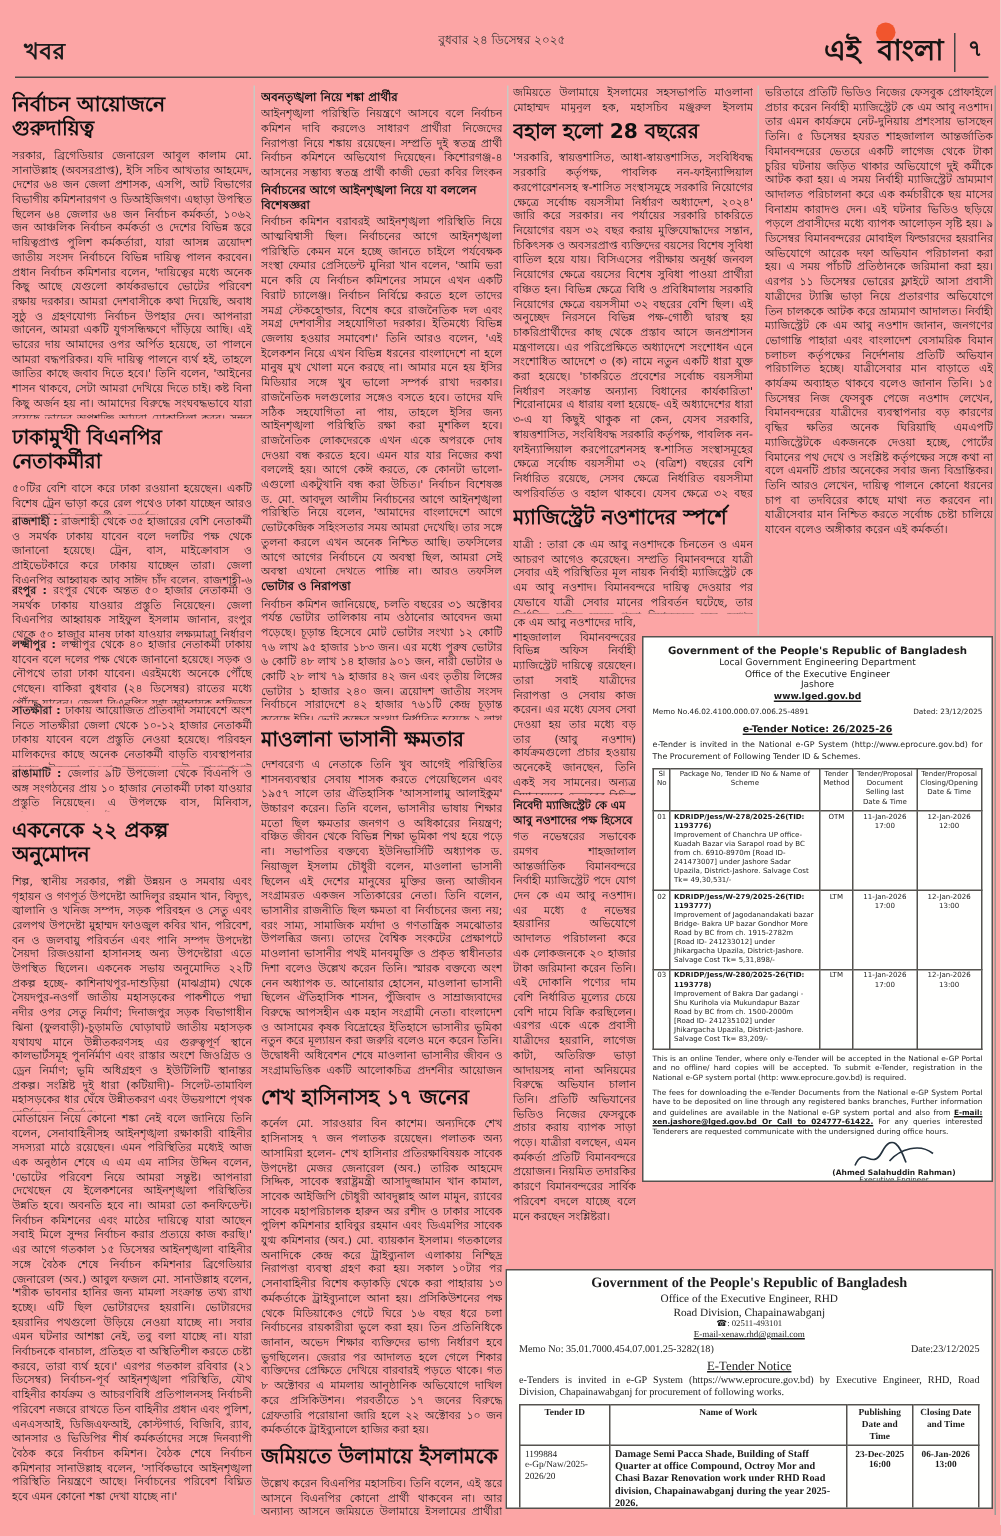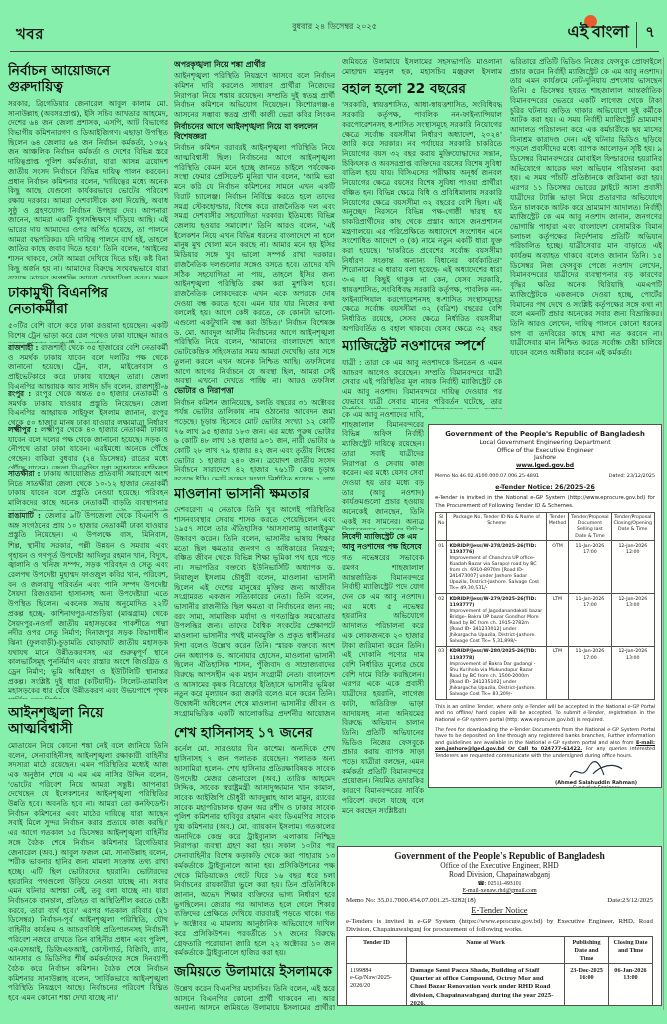--- a/index.html
+++ b/index.html
@@ -1,26 +1,26 @@
 <!DOCTYPE html>
 <html><head>
 <meta charset="utf-8">
 <style>
 *{margin:0;padding:0;box-sizing:border-box}
 html,body{background:#ececea}
-.page{position:relative;width:667px;height:1024px;margin:0 auto;background:#86efac;
+.page{position:relative;width:667px;height:1024px;margin:0 auto;background:#fca5a5;
   font-family:"DejaVu Sans","Liberation Sans",sans-serif;color:#1c1c1c;overflow:hidden}
 
 .hdr{position:absolute;left:10px;right:8px;top:16px;height:36px;border-bottom:1.5px solid #4a4a46}
 .kicker{position:absolute;left:6px;bottom:4px;font-size:15px;font-weight:bold;letter-spacing:.5px}
 .dateline{position:absolute;left:0;right:0;bottom:18px;text-align:center;font-size:8px;color:#333}
 .brandwrap{position:absolute;right:0;bottom:2px;height:30px}
 .sun{position:absolute;right:62px;top:-4px;width:13px;height:13px;border-radius:50%;background:#f04e23;opacity:.92}
-.brand{position:relative;display:inline-block;font-family:Liberation Serif, serif;
-  font-size:16px;font-weight:bold;color:#171513;padding-right:30px}
+.brand{position:relative;display:inline-block;font-family:Liberation Mono, monospace;
+  font-size:19px;font-weight:bold;color:#171513;padding-right:30px}
 .pgsep{position:absolute;right:22px;bottom:1px;width:1px;height:26px;background:#454545}
 .pgnum{position:absolute;right:4px;bottom:4px;font-size:15px;font-weight:bold}
 
 .vr{position:absolute;width:1px;background:#c9c9c3}
 
 .col{position:absolute;overflow:hidden}
 .c1{left:8px;top:57px;width:160px;height:953px}
 .c2{left:174px;top:57px;width:161px;height:953px}
 .c3a{left:342px;top:57px;width:160px;height:352px}
 .c3b{left:342px;top:410px;width:82px;height:434px}
@@ -91,41 +91,41 @@
   <div class="col c1">
       <div class="hl">নির্বাচন আয়োজনে গুরুদায়িত্ব</div>
       <div class="bd" style="height: 180px;">সরকার, ব্রিগেডিয়ার জেনারেল আবুল কালাম মো. সানাউল্লাহ (অবসরপ্রাপ্ত), ইসি সচিব আখতার আহমেদ, দেশের ৬৪ জন জেলা প্রশাসক, এসপি, আট বিভাগের বিভাগীয় কমিশনারগণ ও ডিআইজিগণ। এছাড়া উপস্থিত ছিলেন ৬৪ জেলার ৬৪ জন নির্বাচন কর্মকর্তা, ১০৬২ জন আঞ্চলিক নির্বাচন কর্মকর্তা ও দেশের বিভিন্ন স্তরে দায়িত্বপ্রাপ্ত পুলিশ কর্মকর্তারা, যারা আসন্ন ত্রয়োদশ জাতীয় সংসদ নির্বাচনে বিভিন্ন দায়িত্ব পালন করবেন। প্রধান নির্বাচন কমিশনার বলেন, 'দায়িত্বের মধ্যে অনেক কিছু আছে যেগুলো কার্যকরভাবে ভোটের পরিবেশ রক্ষায় দরকার। আমরা দেশবাসীকে কথা দিয়েছি, অবাধ সুষ্ঠু ও গ্রহণযোগ্য নির্বাচন উপহার দেব। আপনারা জানেন, আমরা একটি যুগসন্ধিক্ষণে দাঁড়িয়ে আছি। এই ভারের দায় আমাদের ওপর অর্পিত হয়েছে, তা পালনে আমরা বদ্ধপরিকর। যদি দায়িত্ব পালনে ব্যর্থ হই, তাহলে জাতির কাছে জবাব দিতে হবে।' তিনি বলেন, 'আইনের শাসন থাকবে, সেটা আমরা দেখিয়ে দিতে চাই। কষ্ট বিনা কিছু অর্জন হয় না। আমাদের বিরুদ্ধে সংঘবদ্ধভাবে যারা রয়েছে তাদের অপশক্তি আমরা মোকাবিলা করব। সুন্দর নির্বাচন করতে পারি এবং এটি একসঙ্গে আইনের শাসনের ব্যবস্থাতেই সম্ভব।'</div>
       <div class="hl">ঢাকামুখী বিএনপির নেতাকর্মীরা</div>
       <div class="bd" style="height: 22px;">৫০টির বেশি বাসে করে ঢাকা রওয়ানা হয়েছেন। একটি বিশেষ ট্রেন ভাড়া করে রেল পথেও ঢাকা যাচ্ছেন আরও কয়েক হাজার নেতাকর্মী ও সমর্থক।</div>
       <div class="bd" style="height: 46px;"><b class="ld">রাজশাহী : </b>রাজশাহী থেকে ৩৫ হাজারের বেশি নেতাকর্মী ও সমর্থক ঢাকায় যাবেন বলে দলটির পক্ষ থেকে জানানো হয়েছে। ট্রেন, বাস, মাইক্রোবাস ও প্রাইভেটকারে করে ঢাকায় যাচ্ছেন তারা। জেলা বিএনপির আহ্বায়ক আবু সাঈদ চাঁদ বলেন, রাজশাহী-৬ আসন থেকে ৪-৫ হাজার নেতাকর্মী ঢাকায় যাবেন। সবচেয়ে বেশি এই আসন থেকে যাবেন। এছাড়া রাজশাহীর সব উপজেলা থেকে সর্বমিলিয়ে ২০-২৫ হাজার নেতাকর্মী যাবেন।</div>
       <div class="bd" style="height: 36px;"><b class="ld">রংপুর : </b>রংপুর থেকে অন্তত ৫০ হাজার নেতাকর্মী ও সমর্থক ঢাকায় যাওয়ার প্রস্তুতি নিয়েছেন। জেলা বিএনপির আহ্বায়ক সাইফুল ইসলাম জানান, রংপুর থেকে ৫০ হাজার মানুষ ঢাকা যাওয়ার লক্ষ্যমাত্রা নির্ধারণ করা হয়েছে। এরইমধ্যে সোমবার (২২ ডিসেম্বর) অনেকেই রাজধানীতে পৌঁছে গেছেন। বাকিরা বুধবার বিভিন্ন গাড়িতে ঢাকা পৌঁছে যাবেন।</div>
       <div class="bd" style="height: 44px;"><b class="ld">লক্ষ্মীপুর : </b>লক্ষ্মীপুর থেকে ৪০ হাজার নেতাকর্মী ঢাকায় যাবেন বলে দলের পক্ষ থেকে জানানো হয়েছে। সড়ক ও নৌপথে তারা ঢাকা যাবেন। এরইমধ্যে অনেকে পৌঁছে গেছেন। বাকিরা বুধবার (২৪ ডিসেম্বর) রাতের মধ্যে পৌঁছে যাবেন। জেলা বিএনপির যুগ্ম আহ্বায়ক হাফিজুর রহমান জানান, তাদের লক্ষ্মীপুর থেকে বিএনপির ৪০ হাজার নেতাকর্মী ঢাকায় যাওয়ার পরিকল্পনা রয়েছে।</div>
       <div class="bd" style="height: 42px;"><b class="ld">সাতক্ষীরা : </b>ঢাকায় আয়োজিত প্রতিবাদী সমাবেশে অংশ নিতে সাতক্ষীরা জেলা থেকে ১০-১২ হাজার নেতাকর্মী ঢাকায় যাবেন বলে প্রস্তুতি নেওয়া হয়েছে। পরিবহন মালিকদের কাছে অনেক নেতাকর্মী বাড়তি ব্যবস্থাপনার ঢাকায় উদ্দেশে রওনা হয়েছেন। কেউ আগেভাগেই ঢাকায় পৌঁছে আত্মীয়-স্বজনের বাসা নিয়ে মেট্রোতে অবস্থান করছেন।</div>
       <div class="bd" style="height: 30px;"><b class="ld">রাঙামাটি : </b>জেলার ৯টি উপজেলা থেকে বিএনপি ও অঙ্গ সংগঠনের প্রায় ১০ হাজার নেতাকর্মী ঢাকা যাওয়ার প্রস্তুতি নিয়েছেন। এ উপলক্ষে বাস, মিনিবাস, মাইক্রোবাস ও প্রাইভেটকার ভাড়া করা হয়েছে।</div>
+      <div class="hl">একনেকে ২২ প্রকল্প অনুমোদন</div>
       <div class="bd" style="height: 158px;">শিল্প, স্থানীয় সরকার, পল্লী উন্নয়ন ও সমবায় এবং গৃহায়ন ও গণপূর্ত উপদেষ্টা আদিলুর রহমান খান, বিদ্যুৎ, জ্বালানি ও খনিজ সম্পদ, সড়ক পরিবহন ও সেতু এবং রেলপথ উপদেষ্টা মুহাম্মদ ফাওজুল কবির খান, পরিবেশ, বন ও জলবায়ু পরিবর্তন এবং পানি সম্পদ উপদেষ্টা সৈয়দা রিজওয়ানা হাসানসহ অন্য উপদেষ্টারা এতে উপস্থিত ছিলেন। একনেক সভায় অনুমোদিত ২২টি প্রকল্প হচ্ছে- কাশিনাথপুর-দাশুড়িয়া (মাঝগ্রাম) থেকে সৈয়দপুর-নওগাঁ জাতীয় মহাসড়কের পাকশীতে পদ্মা নদীর ওপর সেতু নির্মাণ; দিনাজপুর সড়ক বিভাগাধীন ঝিনা (ফুলবাড়ী)-চুড়ামতি ঘোড়াঘাট জাতীয় মহাসড়ক যথাযথ মানে উন্নীতকরণসহ এর গুরুত্বপূর্ণ স্থানে কালভার্টসমূহ পুনর্নির্মাণ এবং রাস্তার অংশে জিওগ্রিড ও ড্রেন নির্মাণ; ভূমি অধিগ্রহণ ও ইউটিলিটি স্থানান্তর প্রকল্প। সংশ্লিষ্ট দুই ধারা (কটিয়াদী)- সিলেট-তামাবিল মহাসড়কের ধার ঘেঁষে উন্নীতকরণ এবং উভয়পাশে পৃথক সার্ভিস লেন নির্মাণ।</div>
-      <div class="hl">আইনশৃঙ্খলা নিয়ে আত্মবিশ্বাসী</div>
       <div class="bd" style="height: 280px;">মোতায়েন নিয়ে কোনো শঙ্কা নেই বলে জানিয়ে তিনি বলেন, সেনাবাহিনীসহ আইনশৃঙ্খলা রক্ষাকারী বাহিনীর সদস্যরা মাঠে রয়েছেন। এমন পরিস্থিতির মধ্যেই আজ এক অনুষ্ঠান শেষে এ এম এম নাসির উদ্দিন বলেন, 'ভোটের পরিবেশ নিয়ে আমরা সন্তুষ্ট। আপনারা দেখেছেন যে ইলেকশনের আইনশৃঙ্খলা পরিস্থিতির উন্নতি হবে। অবনতি হবে না। আমরা তো কনফিডেন্ট। নির্বাচন কমিশনের এবং মাঠের দায়িত্বে যারা আছেন সবাই মিলে সুন্দর নির্বাচন করার প্রত্যয়ে কাজ করছি।' এর আগে গতকাল ১৫ ডিসেম্বর আইনশৃঙ্খলা বাহিনীর সঙ্গে বৈঠক শেষে নির্বাচন কমিশনার ব্রিগেডিয়ার জেনারেল (অব.) আবুল ফজল মো. সানাউল্লাহ বলেন, 'শরীক ভাবনার হানির জন্য মামলা সংক্রান্ত তথ্য রাখা হচ্ছে। এটি ছিল ভোটারদের হয়রানি। ভোটারদের হয়রানির পথগুলো উড়িয়ে নেওয়া যাচ্ছে না। সবার এমন ঘটনার আশঙ্কা নেই, তবু বলা যাচ্ছে না। যারা নির্বাচনকে বানচাল, প্রতিহত বা অস্থিতিশীল করতে চেষ্টা করবে, তারা ব্যর্থ হবে।' এরপর গতকাল রবিবার (২১ ডিসেম্বর) নির্বাচন-পূর্ব আইনশৃঙ্খলা পরিস্থিতি, যৌথ বাহিনীর কার্যক্রম ও আচরণবিধি প্রতিপালনসহ নির্বাচনী পরিবেশ নজরে রাখতে তিন বাহিনীর প্রধান এবং পুলিশ, এনএসআই, ডিজিএফআই, কোস্টগার্ড, বিজিবি, র‍্যাব, আনসার ও ভিডিপির শীর্ষ কর্মকর্তাদের সঙ্গে দিনব্যাপী বৈঠক করে নির্বাচন কমিশন। বৈঠক শেষে নির্বাচন কমিশনার সানাউল্লাহ বলেন, 'সার্বিকভাবে আইনশৃঙ্খলা পরিস্থিতি নিয়ন্ত্রণে আছে। নির্বাচনের পরিবেশ বিঘ্নিত হবে এমন কোনো শঙ্কা দেখা যাচ্ছে না।'</div>
     </div>
   <div class="col c2">
-      <div class="sh">অপরকৃঙ্খলা নিয়ে শঙ্কা প্রার্থীর</div>
+      <div class="sh">অবনতৃঙ্খলা নিয়ে শঙ্কা প্রার্থীর</div>
       <div class="bd" style="height: 48px;">আইনশৃঙ্খলা পরিস্থিতি নিয়ন্ত্রণে আসবে বলে নির্বাচন কমিশন দাবি করলেও সাধারণ প্রার্থীরা নিজেদের নিরাপত্তা নিয়ে শঙ্কায় রয়েছেন। সম্প্রতি দুই স্বতন্ত্র প্রার্থী নির্বাচন কমিশনে অভিযোগ দিয়েছেন। কিশোরগঞ্জ-৪ আসনের সম্ভাব্য স্বতন্ত্র প্রার্থী কাজী ভেরা কবির লিংকন এবং আমার বাংলাদেশ (এবি) পার্টির সাবেক সদস্যসচিব ও বরিশাল-৩ (বাবুগঞ্জ-মুলাদী) আসনের সম্ভাব্য প্রার্থী আসাদুজ্জামান ফুয়াদ নিয়মিত অভিযোগ তুলেছেন।</div>
       <div class="sh">নির্বাচনের আগে আইনশৃঙ্খলা নিয়ে যা বললেন বিশেষজ্ঞরা</div>
       <div class="bd" style="height: 240px;">নির্বাচন কমিশন বরাবরই আইনশৃঙ্খলা পরিস্থিতি নিয়ে আত্মবিশ্বাসী ছিল। নির্বাচনের আগে আইনশৃঙ্খলা পরিস্থিতি কেমন মনে হচ্ছে জানতে চাইলে পর্যবেক্ষক সংস্থা ফেমার প্রেসিডেন্ট মুনিরা খান বলেন, 'আমি ভরা মনে করি যে নির্বাচন কমিশনের সামনে এখন একটি বিরাট চ্যালেঞ্জ। নির্বাচন নির্বিঘ্নে করতে হলে তাদের সমগ্র স্টেকহোল্ডার, বিশেষ করে রাজনৈতিক দল এবং সমগ্র দেশবাসীর সহযোগিতা দরকার। ইতিমধ্যে বিভিন্ন জেলায় হওয়ার সমাবেশ।' তিনি আরও বলেন, 'এই ইলেকশন নিয়ে এখন বিভিন্ন ধরনের বাংলাদেশে না হলে মানুষ মুখ খোলা মনে করছে না। আমার মনে হয় ইসির মিডিয়ার সঙ্গে খুব ভালো সম্পর্ক রাখা দরকার। রাজনৈতিক দলগুলোর সঙ্গেও বসতে হবে। তাদের যদি সঠিক সহযোগিতা না পায়, তাহলে ইসির জন্য আইনশৃঙ্খলা পরিস্থিতি রক্ষা করা মুশকিল হবে। রাজনৈতিক লোকদেরকে এখন একে অপরকে দোষ দেওয়া বন্ধ করতে হবে। এমন যার যার নিজের কথা বললেই হয়। আগে কেঈ করতে, কে কোনটা ভালো-এগুলো একটুখানি বন্ধ করা উচিত।' নির্বাচন বিশেষজ্ঞ ড. মো. আবদুল আলীম নির্বাচনের আগে আইনশৃঙ্খলা পরিস্থিতি নিয়ে বলেন, 'আমাদের বাংলাদেশে আগে ভোটকেন্দ্রিক সহিংসতার সময় আমরা দেখেছি। তার সঙ্গে তুলনা করলে এখন অনেক নিশ্চিত আছি। তফসিলের আগে আগের নির্বাচনে যে অবস্থা ছিল, আমরা সেই অবস্থা এখনো দেখতে পাচ্ছি না। আরও তফসিল ঘোষণার পরে আগে যে পরিস্থিতি থাকতো, তা এখন নেই। ভোটগ্রহণের এগিয়ে পরিবর্তন করতে হবে, জীবনের এই নির্বাচনে নিরাপত্তা নিশ্চিত করা হবে।'</div>
       <div class="sh">ভোটার ও নিরাপত্তা</div>
       <div class="bd" style="height: 82px;">নির্বাচন কমিশন জানিয়েছে, চলতি বছরের ৩১ অক্টোবর পর্যন্ত ভোটার তালিকায় নাম ওঠানোর আবেদন জমা পড়েছে। চূড়ান্ত হিসেবে মোট ভোটার সংখ্যা ১২ কোটি ৭৬ লাখ ৯৫ হাজার ১৮৩ জন। এর মধ্যে পুরুষ ভোটার ৬ কোটি ৪৮ লাখ ১৪ হাজার ৯০১ জন, নারী ভোটার ৬ কোটি ২৮ লাখ ৭৯ হাজার ৪২ জন এবং তৃতীয় লিঙ্গের ভোটার ১ হাজার ২৪০ জন। ত্রয়োদশ জাতীয় সংসদ নির্বাচনে সারাদেশে ৪২ হাজার ৭৬১টি কেন্দ্র চূড়ান্ত করেছে ইসি। ভোট কক্ষের সংখ্যা নির্ধারিত হয়েছে ২ লাখ ৪৪ হাজার ৬৪৩টি। নির্বাচনে আইনশৃঙ্খলা বাহিনীর ৭ লাখের বেশি সদস্য ভোটে নিরাপত্তার দায়িত্বে থাকবেন। কেন্দ্রভেদে দায়িত্বে অনানদ-বিভিন্ন সদস্যদের সংখ্যাই হবে গড়ে ৩ লাখের বেশি। সশস্ত্র বাহিনীর সদস্য সংখ্যা ৮০ হাজারের বেশি। এছাড়া থাকবে পুলিশ, র‍্যাব, বিজিবি, কোস্টগার্ড।</div>
       <div class="hl">মাওলানা ভাসানী ক্ষমতার</div>
       <div class="bd" style="height: 214px;">দেশবরেণ্য এ নেতাকে তিনি খুব আগেই পরিস্থিতির শাসনব্যবস্থার সেবায় শাসক করতে পেয়েছিলেন এবং ১৯৫৭ সালে তার ঐতিহাসিক 'আসসালামু আলাইকুম' উচ্চারণ করেন। তিনি বলেন, ভাসানীর ভাষায় শিক্ষার মতো ছিল ক্ষমতার জনগণ ও অধিকারের নিয়ন্ত্রণ; বঞ্চিত জীবন থেকে বিভিন্ন শিক্ষা ভূমিকা পথ হয়ে পড়ে না। সভাপতির বক্তব্যে ইউনিভার্সিটি অধ্যাপক ড. নিয়াজুল ইসলাম চৌধুরী বলেন, মাওলানা ভাসানী ছিলেন এই দেশের মানুষের মুক্তির জন্য আজীবন সংগ্রামরত একজন সত্যিকারের নেতা। তিনি বলেন, ভাসানীর রাজনীতি ছিল ক্ষমতা বা নির্বাচনের জন্য নয়; বরং সাম্য, সামাজিক মর্যাদা ও গণতান্ত্রিক সমঝোতার উপলব্ধির জন্য। তাদের বৈশ্বিক সংকটের প্রেক্ষাপটে মাওলানা ভাসানীর পথই মানবমুক্তি ও প্রকৃত স্বাধীনতার দিশা বলেও উল্লেখ করেন তিনি। স্মারক বক্তব্যে অংশ নেন অধ্যাপক ড. আনোয়ার হোসেন, মাওলানা ভাসানী ছিলেন ঐতিহাসিক শাসন, পুঁজিবাদ ও সাম্রাজ্যবাদের বিরুদ্ধে আপসহীন এক মহান সংগ্রামী নেতা। বাংলাদেশ ও আসামের কৃষক বিদ্রোহের ইতিহাসে ভাসানীর ভূমিকা নতুন করে মূল্যায়ন করা জরুরি বলেও মনে করেন তিনি। উদ্বোধনী অধিবেশন শেষে মাওলানা ভাসানীর জীবন ও সংগ্রামভিত্তিক একটি আলোকচিত্র প্রদর্শনীর আয়োজন করা হয়।</div>
       <div class="hl">শেখ হাসিনাসহ ১৭ জনের</div>
       <div class="bd" style="height: 214px;">কর্নেল মো. সারওয়ার বিন কাশেম। অন্যদিকে শেখ হাসিনাসহ ৭ জন পলাতক রয়েছেন। পলাতক অন্য আসামিরা হলেন- শেখ হাসিনার প্রতিরক্ষাবিষয়ক সাবেক উপদেষ্টা মেজর জেনারেল (অব.) তারিক আহমেদ সিদ্দিক, সাবেক স্বরাষ্ট্রমন্ত্রী আসাদুজ্জামান খান কামাল, সাবেক আইজিপি চৌধুরী আবদুল্লাহ আল মামুন, র‍্যাবের সাবেক মহাপরিচালক হারুন অর রশীদ ও ঢাকার সাবেক পুলিশ কমিশনার হাবিবুর রহমান এবং ডিএমপির সাবেক যুগ্ম কমিশনার (অব.) মো. ব্যায়কান ইসলাম। গতকালের অনাদিকে কেন্দ্র করে ট্রাইব্যুনাল এলাকায় নিশ্ছিদ্র নিরাপত্তা ব্যবস্থা গ্রহণ করা হয়। সকাল ১০টার পর সেনাবাহিনীর বিশেষ কড়াকড়ি থেকে করা পাহারায় ১৩ কর্মকর্তাকে ট্রাইব্যুনালে আনা হয়। প্রসিকিউশনের পক্ষ থেকে মিডিয়াকেও গেটে ঘিরে ১৬ বছর ধরে চলা নির্বাচনের রায়কারীরা ভুলে করা হয়। তিন প্রতিনিধিকে জানান, অভেদ শিক্ষার ব্যক্তিদের ভাগ্য নির্ধারণ হবে ভুগছিলেন। জেরার পর আদালত হলে গেলে শিকার ব্যক্তিদের প্রেক্ষিতে দেখিয়ে বারবারই পড়তে থাকে। গত ৮ অক্টোবর এ মামলায় আনুষ্ঠানিক অভিযোগে দাখিল করে প্রসিকিউশন। পরবর্তীতে ১৭ জনের বিরুদ্ধে গ্রেফতারি পরোয়ানা জারি হলে ২২ অক্টোবর ১০ জন কর্মকর্তাকে ট্রাইব্যুনালে হাজির করা হয়।</div>
       <div class="hl">জমিয়তে উলামায়ে ইসলামকে</div>
       <div class="bd" style="height: 36px;">উল্লেখ করেন বিএনপির মহাসচিব। তিনি বলেন, এই স্তরে আসনে বিএনপির কোনো প্রার্থী থাকবেন না। আর অন্যান্য আসনে জমিয়তে উলামায়ে ইসলামের প্রার্থীরা নিজস্ব লড়বেন। জমিয়তে উলামায়ে ইসলামের প্রতীক 'খেজুরগাছ' মার্কায় নির্বাচন করবেন।</div>
     </div>
   <div class="col c3a">
       <div class="bd" style="height: 18px;">জমিয়তে উলামায়ে ইসলামের সহসভাপতি মাওলানা মোহাম্মদ মামুনুল হক, মহাসচিব মঞ্জুরুল ইসলাম আফেন্দী প্রমুখ উপস্থিত ছিলেন।</div>
-      <div class="hl">বহাল হলো 22 বছরের</div>
+      <div class="hl">বহাল হলো 28 বছরের</div>
       <div class="bd" style="height: 232px;">'সরকারি, স্বায়ত্তশাসিত, আধা-স্বায়ত্তশাসিত, সংবিধিবদ্ধ সরকারি কর্তৃপক্ষ, পাবলিক নন-ফাইন্যান্সিয়াল করপোরেশনসহ স্ব-শাসিত সংস্থাসমূহে সরকারি নিয়োগের ক্ষেত্রে সর্বোচ্চ বয়সসীমা নির্ধারণ অধ্যাদেশ, ২০২৪' জারি করে সরকার। নব পর্যায়ের সরকারি চাকরিতে নিয়োগের বয়স ৩২ বছর করায় মুক্তিযোদ্ধাদের সন্তান, চিকিৎসক ও অবসরপ্রাপ্ত ব্যক্তিদের বয়সের বিশেষ সুবিধা বাতিল হয়ে যায়। বিসিএসের পরীক্ষায় অনূর্ধ্ব জনবল নিয়োগের ক্ষেত্রে বয়সের বিশেষ সুবিধা পাওয়া প্রার্থীরা বঞ্চিত হন। বিভিন্ন ক্ষেত্রে বিধি ও প্রবিধিমালায় সরকারি নিয়োগের ক্ষেত্রে বয়সসীমা ৩২ বছরের বেশি ছিল। এই অনুচ্ছেদ নিরসনে বিভিন্ন পক্ষ-গোষ্ঠী দ্বারস্থ হয় চাকরিপ্রার্থীদের কাছ থেকে প্রস্তাব আসে জনপ্রশাসন মন্ত্রণালয়ে। এর পরিপ্রেক্ষিতে অধ্যাদেশে সংশোধন এনে সংশোধিত আদেশে ৩ (ক) নামে নতুন একটি ধারা যুক্ত করা হয়েছে। 'চাকরিতে প্রবেশের সর্বোচ্চ বয়সসীমা নির্ধারণ সংক্রান্ত অন্যান্য বিধানের কার্যকারিতা' শিরোনামের এ ধারায় বলা হয়েছে- এই অধ্যাদেশের ধারা ৩-এ যা কিছুই থাকুক না কেন, যেসব সরকারি, স্বায়ত্তশাসিত, সংবিধিবদ্ধ সরকারি কর্তৃপক্ষ, পাবলিক নন-ফাইন্যান্সিয়াল করপোরেশনসহ স্ব-শাসিত সংস্থাসমূহের ক্ষেত্রে সর্বোচ্চ বয়সসীমা ৩২ (বত্রিশ) বছরের বেশি নির্ধারিত রয়েছে, সেসব ক্ষেত্রে নির্ধারিত বয়সসীমা অপরিবর্তিত ও বহাল থাকবে। যেসব ক্ষেত্রে ৩২ বছর বয়সসীমা কার্যকর হবে, তা ধারা-৩ এ উল্লেখ করা হয়েছে।</div>
       <div class="hl">ম্যাজিস্ট্রেট নওশাদের স্পর্শে</div>
       <div class="bd" style="height: 54px;">যাত্রী : তারা কে এম আবু নওশাদকে চিনতেন ও এমন আচরণ আগেও করেছেন। সম্প্রতি বিমানবন্দরে যাত্রী সেবার এই পরিস্থিতির মূল নায়ক নির্বাহী ম্যাজিস্ট্রেট কে এম আবু নওশাদ। বিমানবন্দরে দায়িত্ব দেওয়ার পর যেভাবে যাত্রী সেবার মানের পরিবর্তন ঘটেছে, তার নির্ধারিত দায়িত্ব সময়ে পুরো বিমানবন্দর ঘুরে দেখেন তিনি। কোথাও কোথাও অনিয়ম বা অব্যবস্থাপনা দেখলে তাৎক্ষণিক আইনগত ব্যবস্থা নেন।</div>
     </div>
   <div class="col c3b">
       <div class="bd" style="height: 120px;">কে এম আবু নওশাদের দাবি, শাহজালাল বিমানবন্দরের বিভিন্ন অফিস নির্বাহী ম্যাজিস্ট্রেট দায়িত্বে রয়েছেন। তারা সবাই যাত্রীদের নিরাপত্তা ও সেবায় কাজ করেন। এর মধ্যে যেসব সেবা দেওয়া হয় তার মধ্যে বড় তার (আবু নওশাদ) কার্যক্রমগুলো প্রচার হওয়ায় অনেকেই জানছেন, তিনি একই সব সামনের। অন্যত্র বিমানবন্দরে ভেতরের বিভিন্ন প্রশাসন কর্তৃপক্ষের (বেবিচক) সরকারের বিভিন্ন সংস্থার লোকজন যাত্রীসেবায় নিযুক্ত থাকেন।</div>
       <div class="shs">নিবেদী ম্যাজিস্ট্রেট কে এম আবু নওশাদের পক্ষ হিসেবে</div>
       <div class="bd" style="height: 286px;">গত নভেম্বরের সভাবেক রমগব শাহজালাল আন্তর্জাতিক বিমানবন্দরে নির্বাহী ম্যাজিস্ট্রেট পদে যোগ দেন কে এম আবু নওশাদ। এর মধ্যে ৫ নভেম্বর হয়রানির অভিযোগে আদালত পরিচালনা করে এক লোকজনকে ২০ হাজার টাকা জরিমানা করেন তিনি। এই দোকানি পণ্যের দাম বেশি নির্ধারিত মূল্যের চেয়ে বেশি দামে বিক্রি করছিলেন। এরপর একে একে প্রবাসী যাত্রীদের হয়রানি, লাগেজ কাটা, অতিরিক্ত ভাড়া আদায়সহ নানা অনিয়মের বিরুদ্ধে অভিযান চালান তিনি। প্রতিটি অভিযানের ভিডিও নিজের ফেসবুকে প্রচার করায় ব্যাপক সাড়া পড়ে। যাত্রীরা বলছেন, এমন কর্মকর্তা প্রতিটি বিমানবন্দরে প্রয়োজন। নিয়মিত তদারকির কারণে বিমানবন্দরের সার্বিক পরিবেশ বদলে যাচ্ছে বলে মনে করছেন সংশ্লিষ্টরা।</div>
     </div>
   <div class="col c4">

